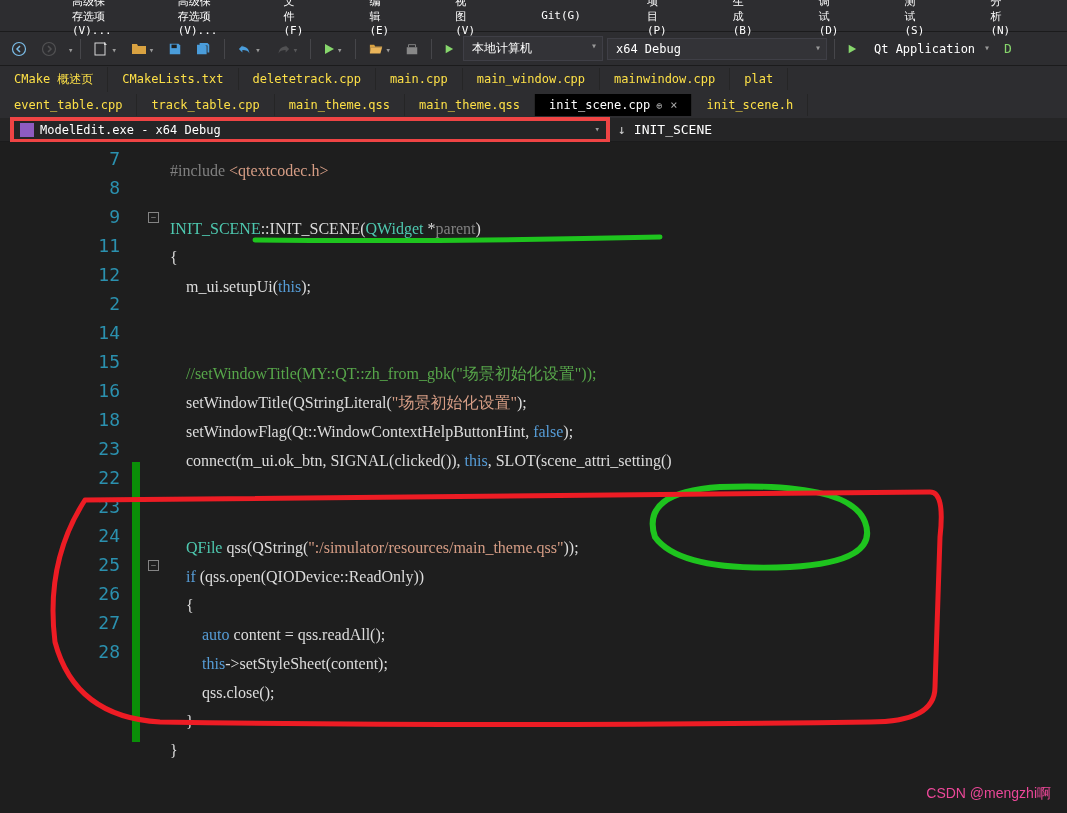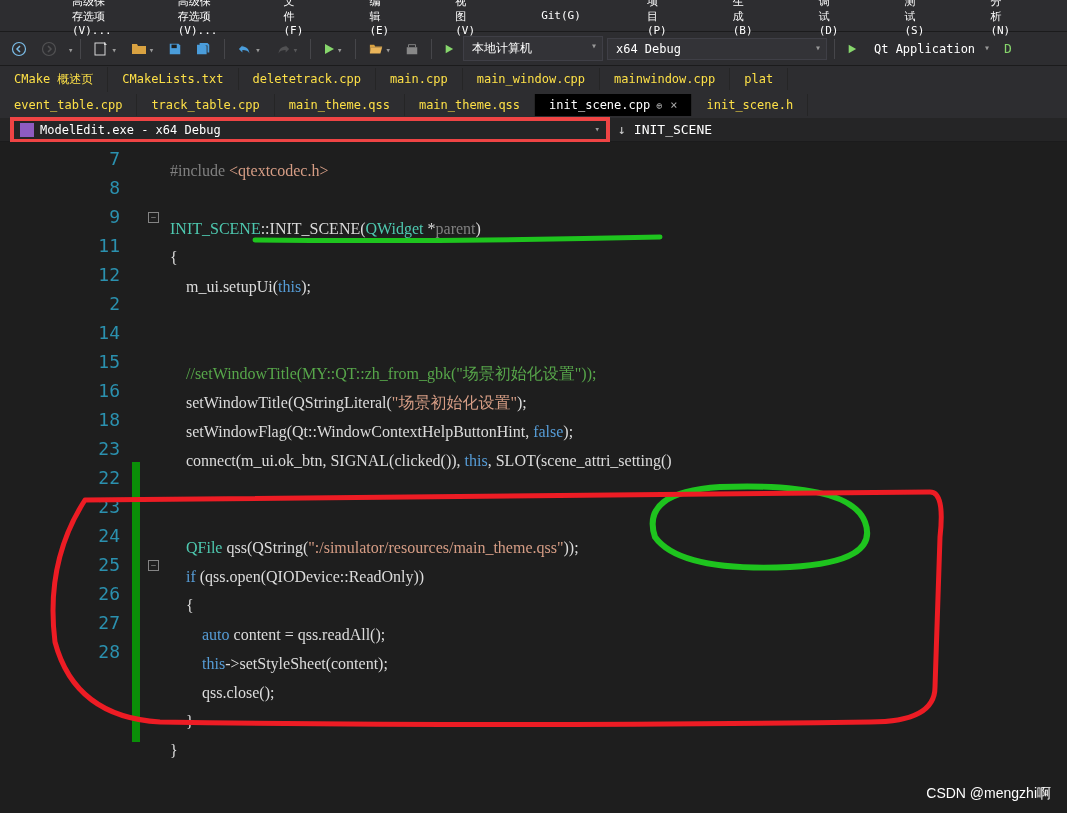--- a/index.html
+++ b/index.html
@@ -166,21 +166,21 @@
 .str { color: #d69d85; }
 .cmt { color: #57a64a; }
 .fn { color: #dcdcdc; }
 .this-kw { color: #569cd6; text-align: right; }
 .punct { color: #dcdcdc; }
 .param { color: #808080; }
 .watermark {
   position: absolute;
   bottom: 10px;
   right: 16px;
-  color: #ffffff;
+  color: #ec4899;
   font-size: 14px;
   font-family: Arial;
   z-index: 10;
 }
 .annotation-svg {
   position: absolute;
   top: 0;
   left: 0;
   pointer-events: none;
   z-index: 5;

